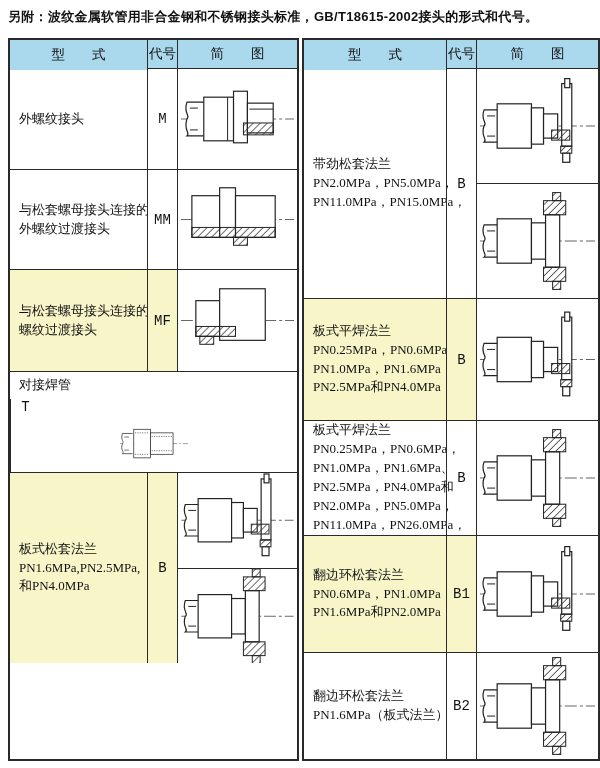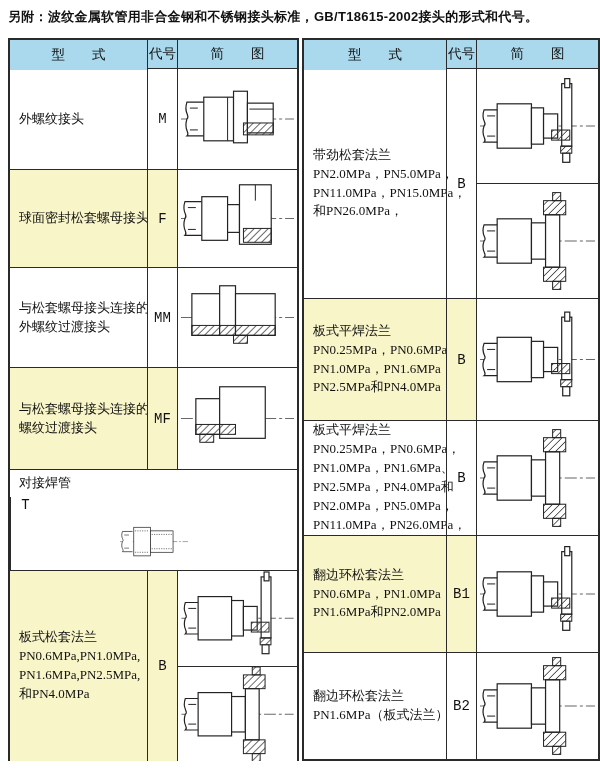--- a/index.html
+++ b/index.html
@@ -80,41 +80,20 @@
                 <rect x="26" y="26" width="30" height="44" fill="#fff" stroke="#222" stroke-width="1.2"></rect>
                 <line x1="50" y1="26" x2="50" y2="70" stroke="#222" stroke-width="1"></line>
                 <rect x="56" y="20" width="14" height="52" fill="#fff" stroke="#222" stroke-width="1.2"></rect>
                 <rect x="70" y="32" width="26" height="30" fill="#fff" stroke="#222" stroke-width="1.2"></rect>
                 <rect x="66" y="52" width="30" height="12" fill="url(#h)" stroke="#222" stroke-width="1"></rect>
                 <line x1="72" y1="38" x2="96" y2="38" stroke="#222" stroke-width="1"></line>
               </svg>
             </div>
           </div>
         </div>
-        <div class="row" style="height: 98px;">
-          <div class="cell c-type hl">
-            <div class="type-line">球面密封松套螺母接头</div>
-          </div>
-          <div class="cell c-code hl">F</div>
-          <div class="cell c-diag">
-            <div class="sub">
-              <svg viewBox="0 0 120 96" preserveAspectRatio="xMidYMid meet">
-                <line x1="3" y1="48" x2="117" y2="48" stroke="#555" stroke-width="0.9" stroke-dasharray="12 3 3 3"></line>
-                <path d="M 24,31 H 7 c -4,11.899999999999999 4,13.600000000000001 0,17 c -4,11.899999999999999 4,13.600000000000001 0,17 H 24" fill="#fff" stroke="#222" stroke-width="1.2"></path>
-                <line x1="10" y1="37" x2="18" y2="37" stroke="#222" stroke-width="1"></line>
-                <line x1="10" y1="59" x2="18" y2="59" stroke="#222" stroke-width="1"></line>
-                <rect x="24" y="26" width="26" height="44" fill="#fff" stroke="#222" stroke-width="1.2"></rect>
-                <rect x="50" y="34" width="12" height="28" fill="#fff" stroke="#222" stroke-width="1.2"></rect>
-                <rect x="62" y="14" width="32" height="60" fill="#fff" stroke="#222" stroke-width="1.2"></rect>
-                <line x1="78" y1="14" x2="78" y2="30" stroke="#222" stroke-width="1"></line>
-                <rect x="66" y="58" width="28" height="14" fill="url(#h)" stroke="#222" stroke-width="1"></rect>
-              </svg>
-            </div>
-          </div>
-        </div>
         <div class="row" style="height: 100px;">
           <div class="cell c-type">
             <div class="type-line">与松套螺母接头连接的</div>
             <div class="type-line">外螺纹过渡接头</div>
           </div>
           <div class="cell c-code">MM</div>
           <div class="cell c-diag">
             <div class="sub">
               <svg viewBox="0 0 120 96" preserveAspectRatio="xMidYMid meet">
                 <line x1="3" y1="48" x2="117" y2="48" stroke="#555" stroke-width="0.9" stroke-dasharray="12 3 3 3"></line>
@@ -163,21 +142,20 @@
                 <line x1="56" y1="60" x2="90" y2="60" stroke="#222" stroke-width="1" stroke-dasharray="2 2"></line>
                 <line x1="28" y1="30" x2="52" y2="30" stroke="#222" stroke-width="1" stroke-dasharray="2 2"></line>
                 <line x1="28" y1="66" x2="52" y2="66" stroke="#222" stroke-width="1" stroke-dasharray="2 2"></line>
               </svg>
             </div>
           </div>
         </div>
         <div class="row" style="height: 191px;">
           <div class="cell c-type hl">
             <div class="type-line">板式松套法兰</div>
-            <div class="type-line">PN0.6MPa,PN1.0MPa,</div>
             <div class="type-line">PN1.6MPa,PN2.5MPa,</div>
             <div class="type-line">和PN4.0MPa</div>
           </div>
           <div class="cell c-code hl">B</div>
           <div class="cell c-diag">
             <div class="sub">
               <svg viewBox="0 0 120 96" preserveAspectRatio="xMidYMid meet">
                 <line x1="3" y1="48" x2="117" y2="48" stroke="#555" stroke-width="0.9" stroke-dasharray="12 3 3 3"></line>
                 <path d="M 24,32 H 7 c -4,11.2 4,12.8 0,16 c -4,11.2 4,12.8 0,16 H 24" fill="#fff" stroke="#222" stroke-width="1.2"></path>
                 <line x1="10" y1="38" x2="18" y2="38" stroke="#222" stroke-width="1"></line>
@@ -214,21 +192,20 @@
         <div class="row hdr">
           <div class="cell c-type">型　　式</div>
           <div class="cell c-code">代号</div>
           <div class="cell c-diag">简　　图</div>
         </div>
         <div class="row" style="height: 230px;">
           <div class="cell c-type">
             <div class="type-line">带劲松套法兰</div>
             <div class="type-line">PN2.0MPa，PN5.0MPa，</div>
             <div class="type-line">PN11.0MPa，PN15.0MPa，</div>
-            <div class="type-line">和PN26.0MPa，</div>
           </div>
           <div class="cell c-code">B</div>
           <div class="cell c-diag">
             <div class="sub">
               <svg viewBox="0 0 120 96" preserveAspectRatio="xMidYMid meet">
                 <line x1="3" y1="48" x2="117" y2="48" stroke="#555" stroke-width="0.9" stroke-dasharray="12 3 3 3"></line>
                 <path d="M 24,32 H 7 c -4,11.2 4,12.8 0,16 c -4,11.2 4,12.8 0,16 H 24" fill="#fff" stroke="#222" stroke-width="1.2"></path>
                 <line x1="10" y1="38" x2="18" y2="38" stroke="#222" stroke-width="1"></line>
                 <line x1="10" y1="58" x2="18" y2="58" stroke="#222" stroke-width="1"></line>
                 <rect x="20" y="26" width="34" height="44" fill="#fff" stroke="#222" stroke-width="1.2"></rect>

